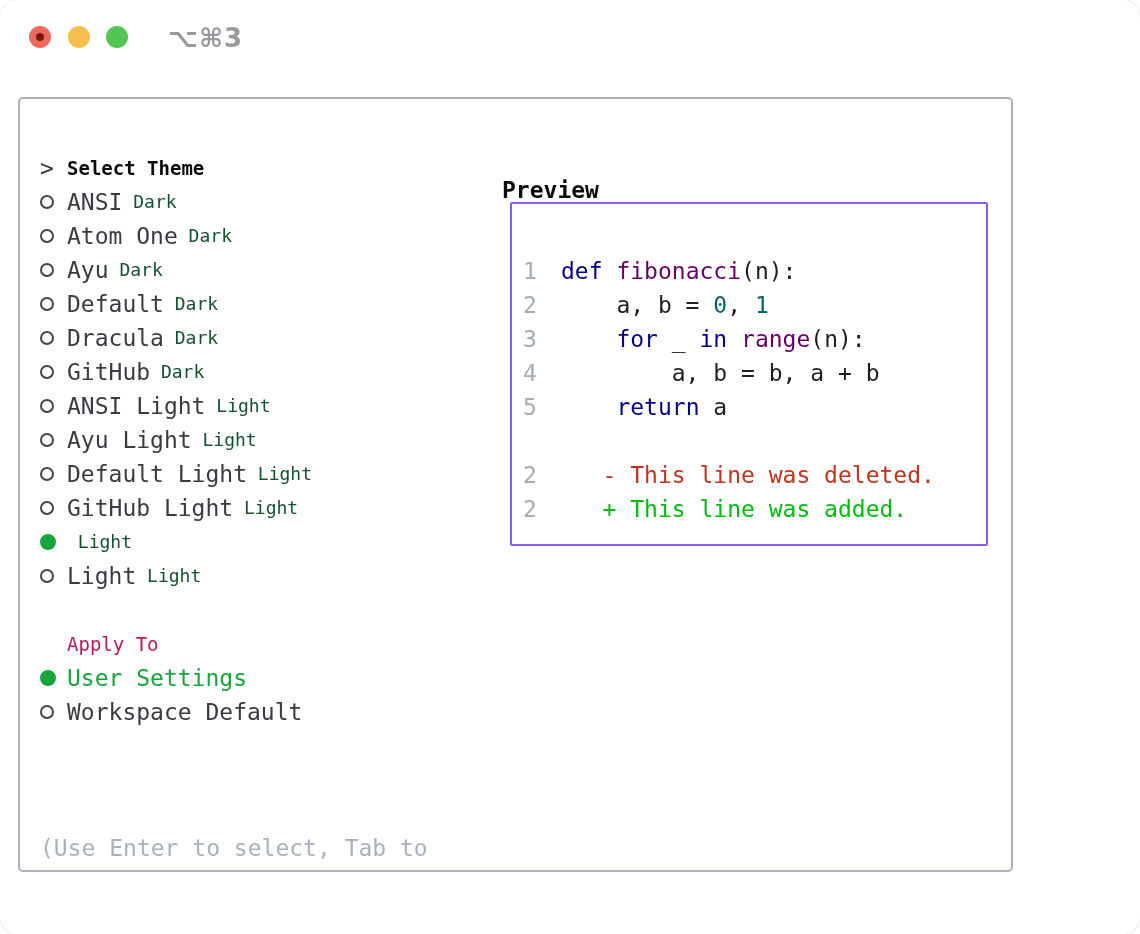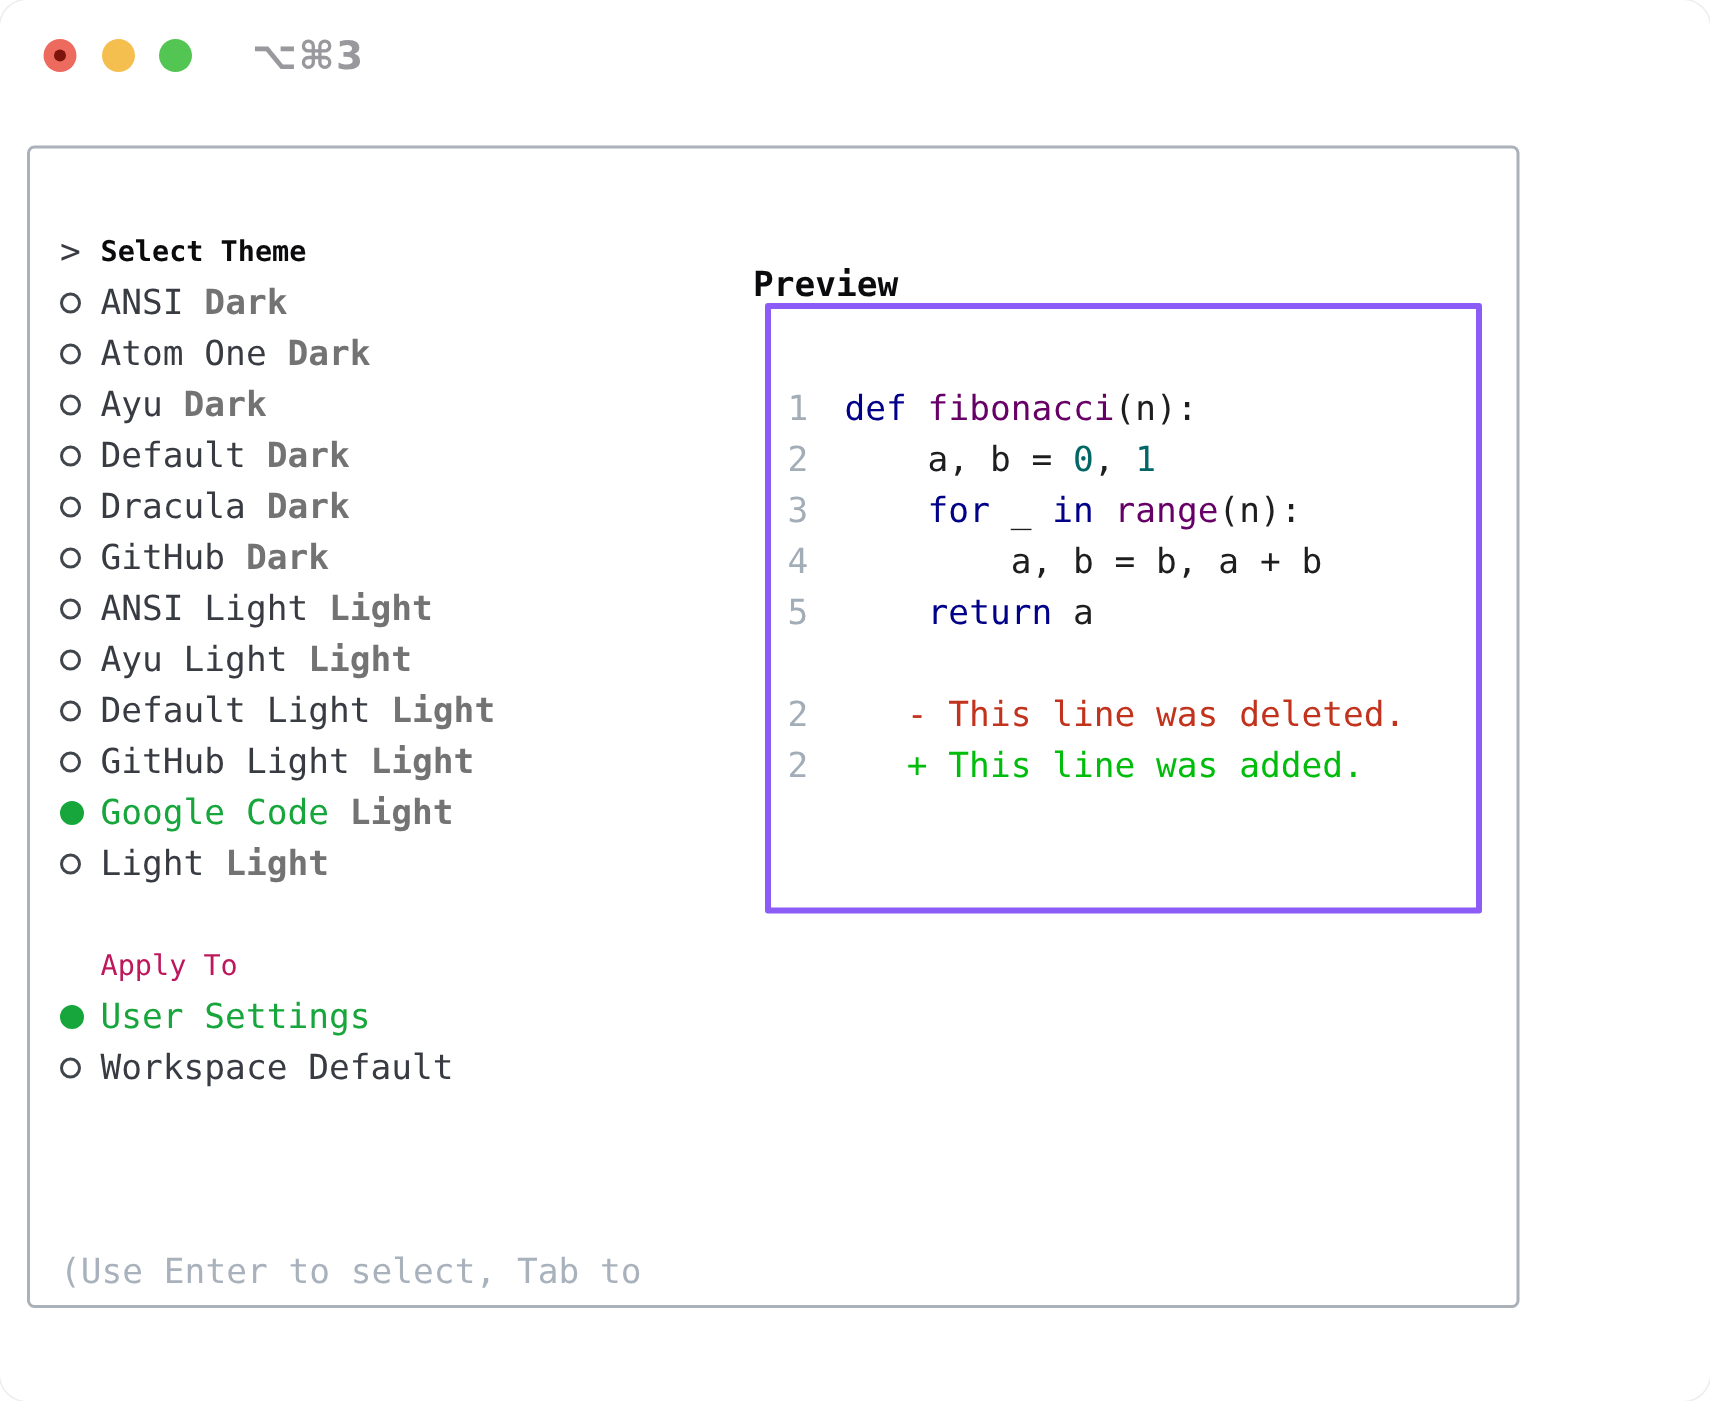--- a/index.html
+++ b/index.html
@@ -55,33 +55,33 @@
   .header-label { font-size: 19px; font-weight: 700; color: #0b0b0d; text-align: right; }
 
   .bullet-cell { display: inline-flex; width: 27px; align-items: center; }
   .radio {
     width: 14px; height: 14px; border-radius: 50%;
     border: 2px solid #41454c; background: transparent;
   }
   .radio.on { background: #16a63b; border-color: #16a63b; width: 16px; height: 16px; }
   .item-name { font-size: 23px; color: #383c42; }
   .item-name.sel { color: #16a63b; }
-  .item-tag { font-size: 23px; color: #737373; font-weight: bold; }
+  .item-tag { font-size: 18px; color: #14532d; }
 
   .spacer { height: 34px; }
   .indent { display: inline-block; width: 27px; }
 
   .help { margin-top: 0; font-size: 23px; line-height: 34px; color: #a9b2bc; white-space: pre; }
 
   
   .preview-heading { font-size: 23px; font-weight: 700; color: #0b0b0d; margin-top: 44px; }
   .preview-box {
     margin-top: 17px; margin-left: 8px;
-    width: 478px; height: 407px;
-    border: 4px solid #8b5cf6;
+    width: 478px; height: 344px;
+    border: 2px solid #8b5cf6;
     border-radius: 2px;
     background: #ffffff;
     padding: 50px 0 0 11px;
     overflow: hidden;
   }
   .crow { height: 34px; line-height: 34px; font-size: 23px; white-space: pre; }
   .ln { display: inline-block; width: 38px; color: #a3adb8; }
   .tk-kwd { color: #000088; }
   .tk-typ { color: #660066; }
   .tk-lit { color: #006666; }
@@ -115,21 +115,21 @@
           <div class="row"><span class="bullet-cell"><span class="radio"></span></span><span class="item-name">ANSI</span><span class="item-tag"> Dark</span></div>
           <div class="row"><span class="bullet-cell"><span class="radio"></span></span><span class="item-name">Atom One</span><span class="item-tag"> Dark</span></div>
           <div class="row"><span class="bullet-cell"><span class="radio"></span></span><span class="item-name">Ayu</span><span class="item-tag"> Dark</span></div>
           <div class="row"><span class="bullet-cell"><span class="radio"></span></span><span class="item-name">Default</span><span class="item-tag"> Dark</span></div>
           <div class="row"><span class="bullet-cell"><span class="radio"></span></span><span class="item-name">Dracula</span><span class="item-tag"> Dark</span></div>
           <div class="row"><span class="bullet-cell"><span class="radio"></span></span><span class="item-name">GitHub</span><span class="item-tag"> Dark</span></div>
           <div class="row"><span class="bullet-cell"><span class="radio"></span></span><span class="item-name">ANSI Light</span><span class="item-tag"> Light</span></div>
           <div class="row"><span class="bullet-cell"><span class="radio"></span></span><span class="item-name">Ayu Light</span><span class="item-tag"> Light</span></div>
           <div class="row"><span class="bullet-cell"><span class="radio"></span></span><span class="item-name">Default Light</span><span class="item-tag"> Light</span></div>
           <div class="row"><span class="bullet-cell"><span class="radio"></span></span><span class="item-name">GitHub Light</span><span class="item-tag"> Light</span></div>
-          <div class="row"><span class="bullet-cell"><span class="radio on"></span></span><span class="item-name sel">Google Code</span><span class="item-tag"> Light</span></div>
+          <div class="row"><span class="bullet-cell"><span class="radio on"></span></span><span class="item-tag"> Light</span></div>
           <div class="row"><span class="bullet-cell"><span class="radio"></span></span><span class="item-name">Light</span><span class="item-tag"> Light</span></div>
         </div>
 
       <div class="spacer"></div>
 
       <div class="row">
         <span class="indent"></span><span class="header-label" style="font-weight:400;color:#be185d;">Apply To</span>
       </div>
 
       <div id="apply-items">

